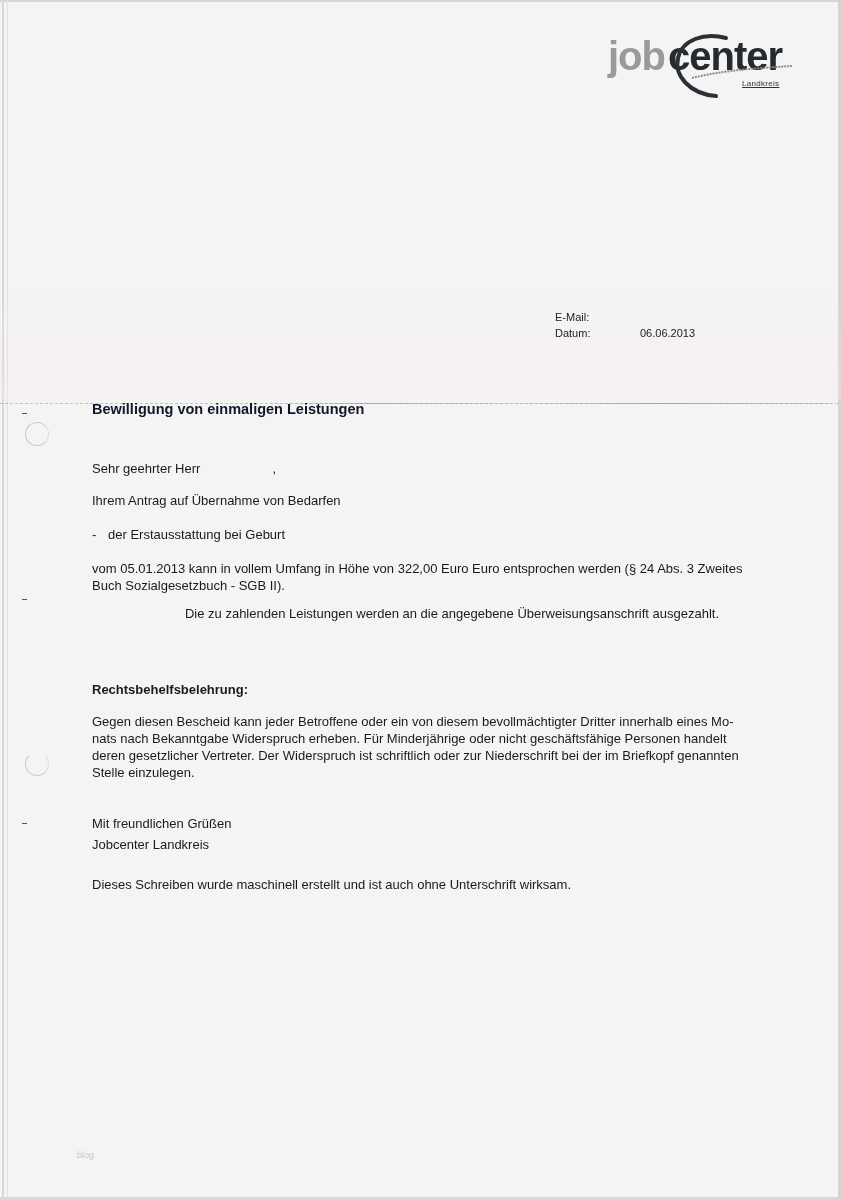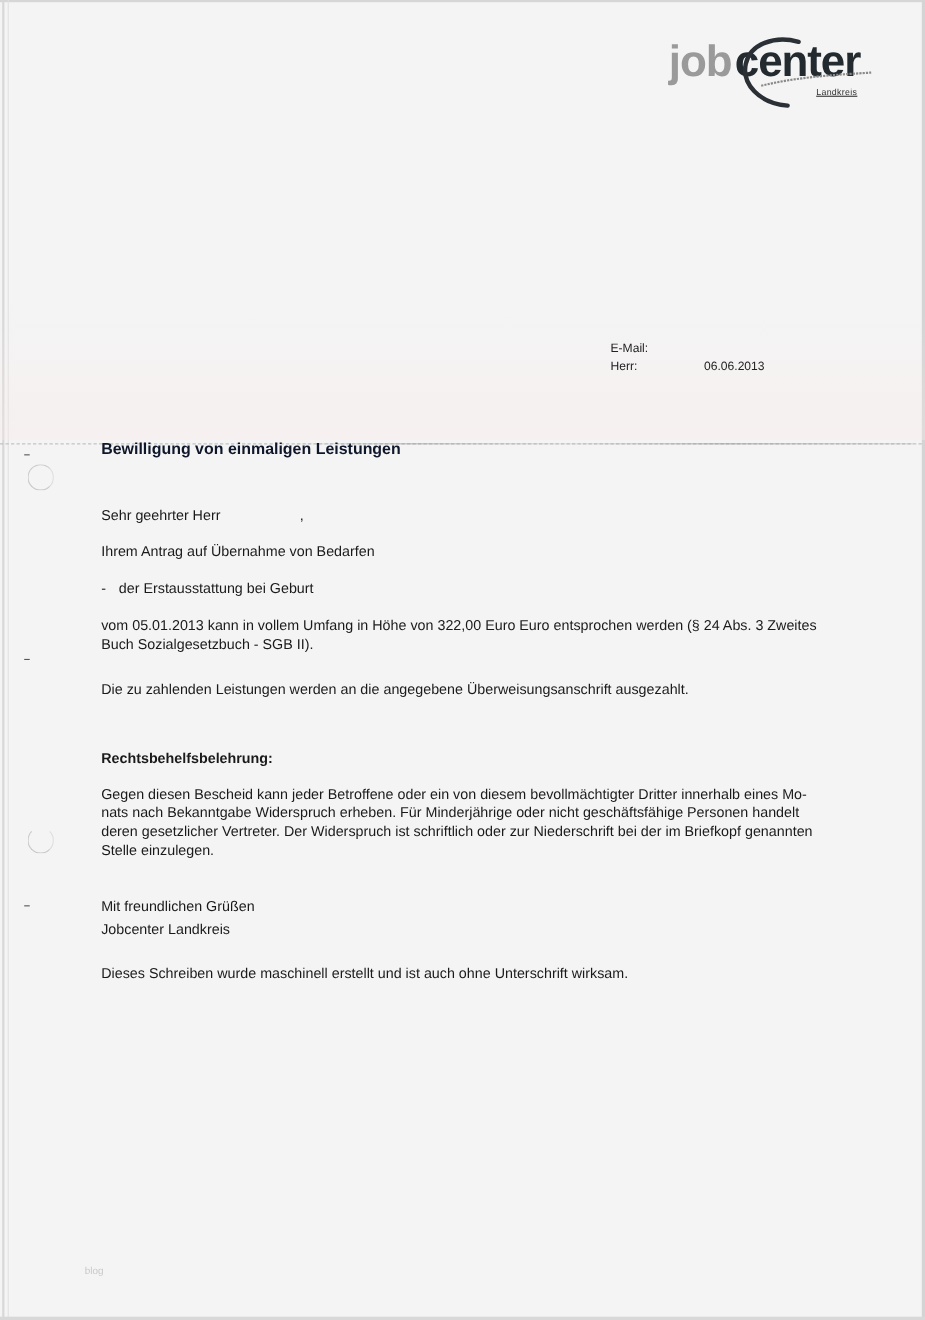--- a/index.html
+++ b/index.html
@@ -123,21 +123,21 @@
   </svg>
   <span class="logo-sub">Landkreis</span>
 </div>
 
 <div class="meta">
   <div class="meta-row">
     <span class="meta-label">E-Mail:</span>
     <span></span>
   </div>
   <div class="meta-row">
-    <span class="meta-label">Herr:</span>
+    <span class="meta-label">Datum:</span>
     <span>06.06.2013</span>
   </div>
 </div>
 
 <div class="margin-mark" style="left:22px; top:413px;"></div>
 <div class="punch" style="left:25px; top:422px;"></div>
 <div class="margin-mark" style="left:22px; top:599px;"></div>
 <div class="punch" style="left:25px; top:752px; border-top-color: transparent;"></div>
 <div class="margin-mark" style="left:22px; top:823px;"></div>
 
@@ -151,21 +151,21 @@
 
 <div class="p" style="top:526px;">
   <span class="bullet-dash">-</span><span>der Erstausstattung bei Geburt</span>
 </div>
 
 <div class="p" style="top:560px;">
   <div>vom 05.01.2013 kann in vollem Umfang in Höhe von 322,00 Euro Euro entsprochen werden (§ 24 Abs. 3 Zweites</div>
   <div>Buch Sozialgesetzbuch - SGB II).</div>
 </div>
 
-<div class="p" style="top:618px;">Die zu zahlenden Leistungen werden an die angegebene Überweisungsanschrift ausgezahlt.</div>
+<div class="p" style="top:605px;text-align:center;">Die zu zahlenden Leistungen werden an die angegebene Überweisungsanschrift ausgezahlt.</div>
 
 <div class="p bold" style="top:681px;">Rechtsbehelfsbelehrung:</div>
 
 <div class="p" style="top:713px;">
   <div>Gegen diesen Bescheid kann jeder Betroffene oder ein von diesem bevollmächtigter Dritter innerhalb eines Mo-</div>
   <div>nats nach Bekanntgabe Widerspruch erheben. Für Minderjährige oder nicht geschäftsfähige Personen handelt</div>
   <div>deren gesetzlicher Vertreter. Der Widerspruch ist schriftlich oder zur Niederschrift bei der im Briefkopf genannten</div>
   <div>Stelle einzulegen.</div>
 </div>
 

